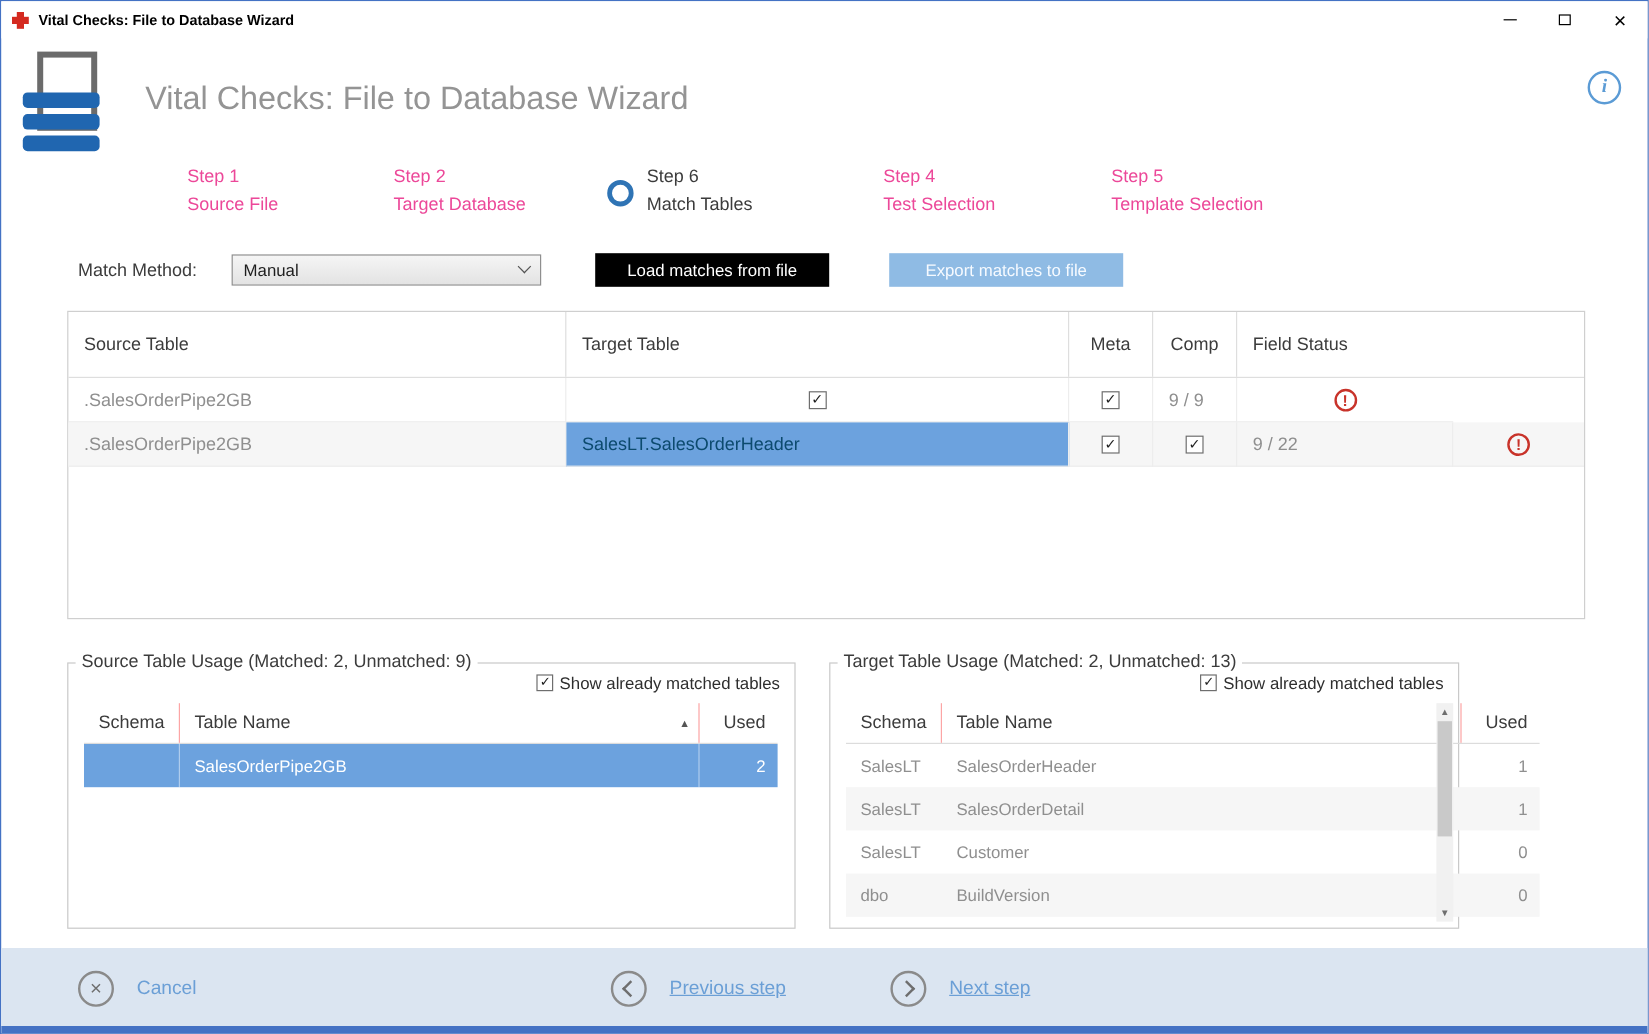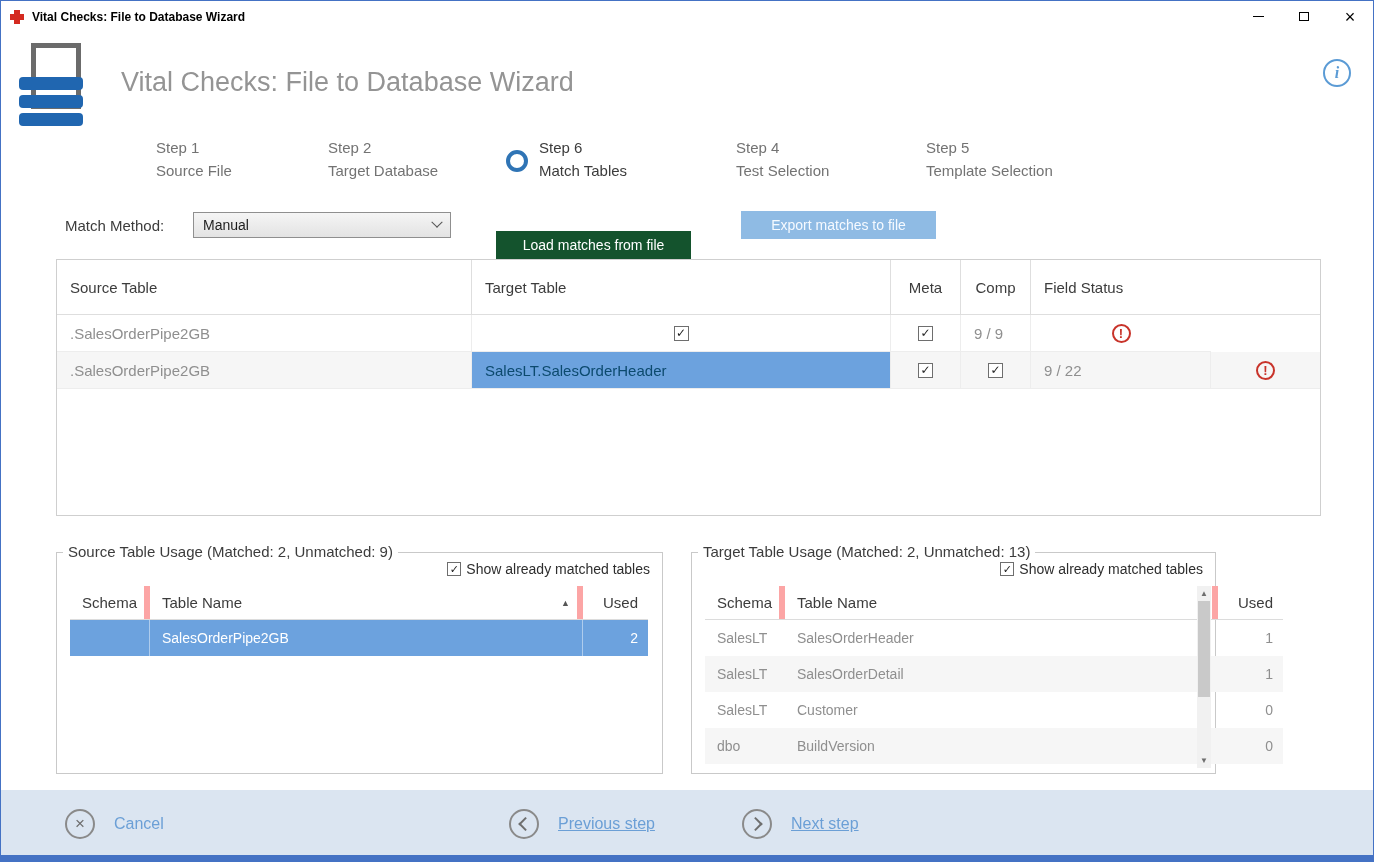--- a/index.html
+++ b/index.html
@@ -23,33 +23,33 @@
   .logo-page{position:absolute;left:12px;top:0;width:50px;height:66px;border:5px solid #6b6b6b;background:#fff;box-sizing:border-box;}
   .logo-bar{position:absolute;left:0;width:64px;height:13px;background:#2066b0;border-radius:4px;}
   .logo-bar.b1{top:34px}.logo-bar.b2{top:52px}.logo-bar.b3{top:70px}
   .page-title{position:absolute;left:120px;top:66px;font-size:27px;color:#949494;}
   .info-btn{position:absolute;right:22px;top:58px;width:28px;height:28px;border:2px solid #5b9bd5;border-radius:50%;display:flex;align-items:center;justify-content:center;box-sizing:border-box;}
   .info-i{font-family:"Liberation Serif","DejaVu Serif",serif;font-style:italic;font-weight:700;font-size:16px;color:#5b9bd5;line-height:1;}
 
   
   .step{position:absolute;top:137px;font-size:15px;line-height:19px;}
   .step .l1,.step .l2{display:block;margin-bottom:4px;}
-  .inactive{color:#737373;}
+  .inactive{color:#ec4899;}
   .active-txt{color:#3c3c3c;}
   .s1{left:155px}.s2{left:327px}.s4{left:735px}.s5{left:925px}
   .s3{left:505px;display:flex;align-items:center;}
   .step-circle{width:14px;height:14px;border:4px solid #2f74b5;border-radius:50%;margin-right:11px;flex:0 0 auto;}
   .step-stack{display:flex;flex-direction:column;}
 
   
   .match-label{position:absolute;left:64px;top:216px;font-size:15px;color:#3c3c3c;}
   .combo{position:absolute;left:192px;top:211px;width:258px;height:26px;background:linear-gradient(#f5f5f5,#e3e3e3);border:1px solid #8f8f8f;box-sizing:border-box;display:flex;align-items:center;padding:0 9px;font-size:14px;color:#1e1e1e;}
   .combo-chevron{margin-left:auto;width:7px;height:7px;border-right:1.5px solid #555;border-bottom:1.5px solid #555;transform:rotate(45deg) translate(-2px,-2px);}
   .btn-blue{position:absolute;top:210px;height:28px;width:195px;border:none;color:#fff;font-size:14px;font-family:inherit;display:flex;align-items:center;justify-content:center;}
-  .btn-load{left:495px;background:#14532d;margin-top:20px;}
+  .btn-load{left:495px;background:#000000;}
   .btn-export{left:740px;background:#8fbbe4;color:#f6faff;}
 
   
   .grid{position:absolute;left:55px;top:258px;width:1265px;height:257px;border:1px solid #cfcfcf;box-sizing:border-box;background:#fff;}
   .grid-header,.grid-row{display:grid;grid-template-columns:415px 419px 70px 70px 180px 109px;}
   .grid-header{height:54px;border-bottom:1px solid #dedede;}
   .gh-cell{display:flex;align-items:center;padding-left:13px;font-size:15px;color:#3c3c3c;border-right:1px solid #dedede;box-sizing:border-box;line-height:19px;}
   .gh-cell.last{border-right:none;}
   .gh-cell.center{justify-content:center;padding-left:0;}
   .grid-row{height:37px;font-size:15px;color:#8f8f8f;}
@@ -64,21 +64,21 @@
   
   .panel{position:absolute;top:551px;height:222px;border:1px solid #c9c9c9;background:#fff;box-sizing:border-box;}
   .left-panel{left:55px;width:607px;}
   .right-panel{left:690px;width:525px;}
   .panel-title{position:absolute;top:-10px;left:6px;background:#fff;padding:0 5px;font-size:15px;color:#3c3c3c;white-space:nowrap;}
   .panel-check{position:absolute;top:8px;right:12px;display:flex;align-items:center;gap:5px;font-size:14px;color:#2e2e2e;cursor:default;}
   .small-cb{width:14px;height:14px;border:1px solid #6e6e6e;background:#fff;display:flex;align-items:center;justify-content:center;font-size:11px;color:#1e1e1e;box-sizing:border-box;line-height:1;}
   .mini-table{position:absolute;left:13px;top:33px;width:578px;}
   .mini-header,.mini-row{display:grid;grid-template-columns:80px 433px 65px;}
   .mini-header{height:33px;border-bottom:1px solid #dcdcdc;}
-  .mh-cell{display:flex;align-items:center;padding-left:12px;font-size:15px;color:#3c3c3c;border-right:6px solid #fca5a5;box-sizing:border-box;}
+  .mh-cell{display:flex;align-items:center;padding-left:12px;font-size:15px;color:#3c3c3c;border-right:1px solid #fca5a5;box-sizing:border-box;}
   .mh-cell.last{border-right:none;}
   .mh-cell.used{justify-content:flex-end;padding-right:10px;}
   .sort{margin-left:auto;margin-right:7px;font-size:9px;color:#555;}
   .mini-row{height:36px;font-size:14px;color:#8f8f8f;}
   .mini-row.alt{background:#f6f6f6;}
   .mr-cell{display:flex;align-items:center;padding-left:12px;box-sizing:border-box;overflow:hidden;}
   .mr-cell.used{justify-content:flex-end;padding-right:10px;}
   .mini-row.selected{background:#6ca2de;color:#fff;}
   .mini-row.selected .mr-cell{border-right:1px solid rgba(255,255,255,0.45);}
   .mini-row.selected .mr-cell.used{border-right:none;}

